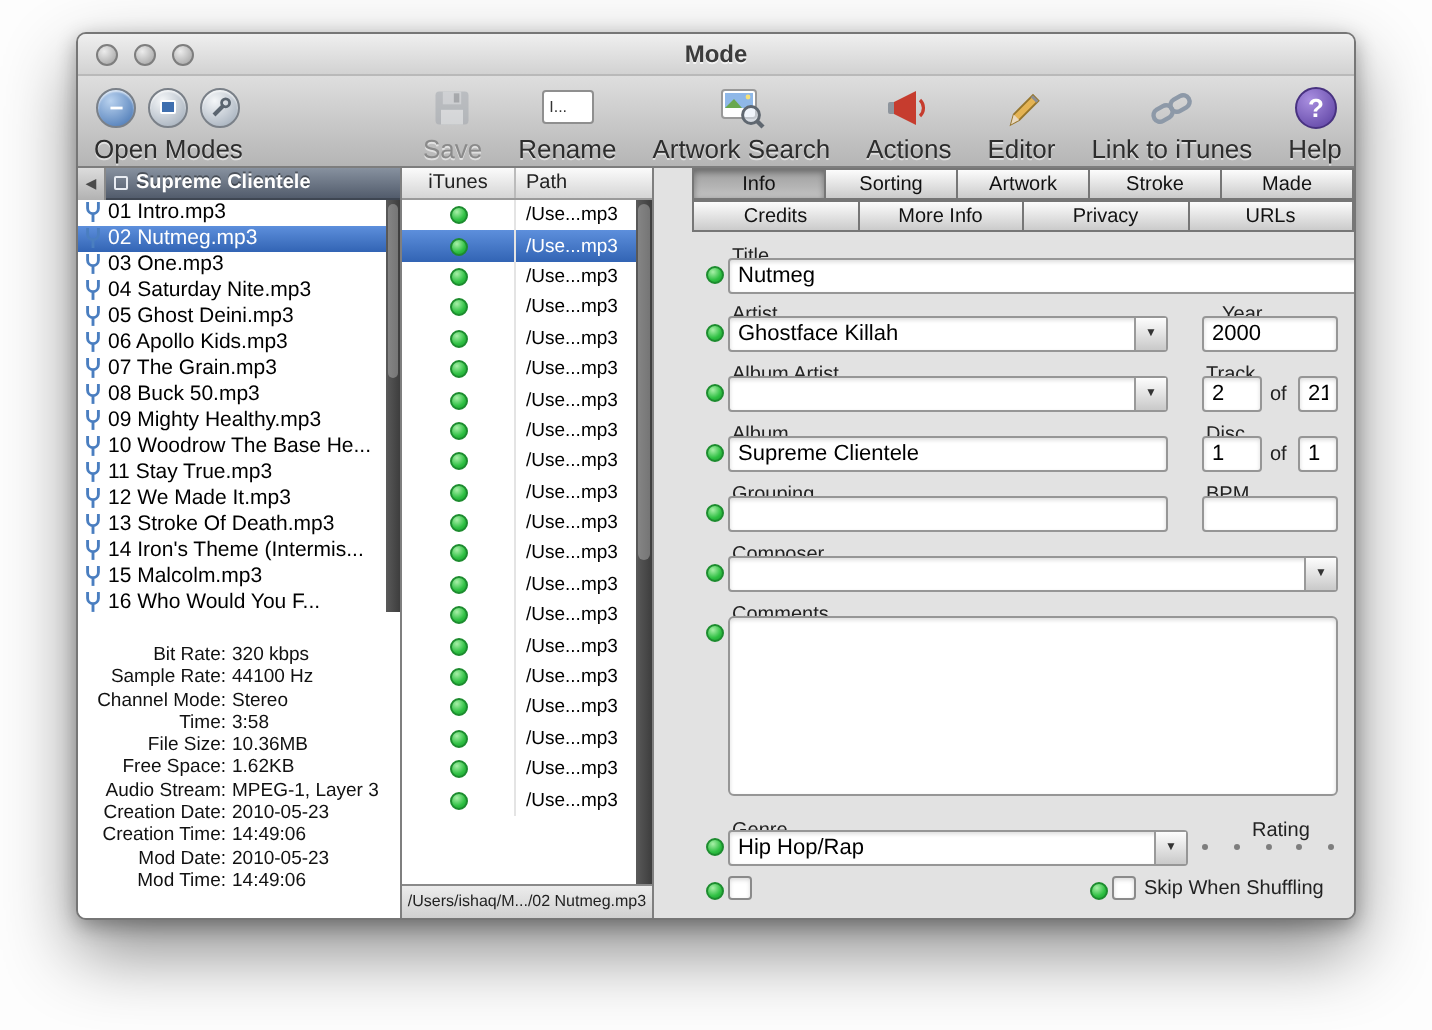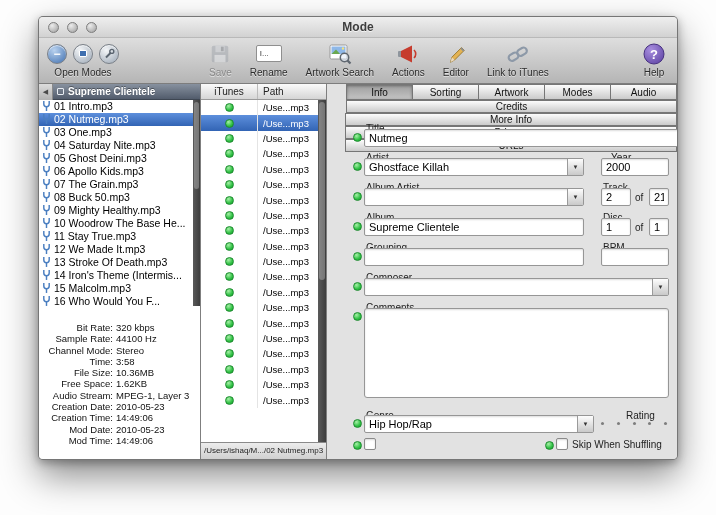--- a/index.html
+++ b/index.html
@@ -21,21 +21,21 @@
   .title { flex:1; text-align:center; font-size:12px; font-weight:bold; color:#3c3c3c;
     text-shadow:0 1px 0 rgba(255,255,255,.7); }
 
   
   .toolbar { position:absolute; top:21px; left:0; right:0; height:46px;
     background:linear-gradient(#dedede,#b5b5b5); border-bottom:1px solid #7d7d7d;
     display:flex; align-items:flex-start; padding:3px 8px 0 8px; gap:18px; }
   .tb-group, .tb-item { display:flex; flex-direction:column; align-items:center; gap:1px; }
   .tb-icons { display:flex; gap:6px; height:25px; align-items:center; }
   .tb-ic { height:25px; display:flex; align-items:center; justify-content:center; }
-  .tb-label { font-size:10px; color:#2d2d2d; text-shadow:0 1px 0 rgba(255,255,255,.55); white-space:nowrap; }
+  .tb-label { font-size:13px; color:#2d2d2d; text-shadow:0 1px 0 rgba(255,255,255,.55); white-space:nowrap; }
   .tb-item.disabled .tb-ic { opacity:.45; }
   .tb-item.disabled .tb-label { color:#8a8a8a; }
   .sphere { width:20px; height:20px; border-radius:50%; display:flex; align-items:center; justify-content:center;
     border:1px solid #7a8088; box-shadow:inset 0 1px 1px rgba(255,255,255,.7); }
   .sphere.blue { background:radial-gradient(circle at 35% 30%, #b9d2ef, #3f6faf); }
   .sphere.silver { background:radial-gradient(circle at 35% 30%, #f4f6f8, #9aa6b4); }
   .sphere .minus { color:#fff; font-size:12px; font-weight:bold; line-height:1; }
   .sphere .sq { width:8px; height:7px; background:#3f6faf; border:1px solid #fff; border-radius:1px; }
   .ml-save { margin-left:72px; }
   .ml-help { margin-left:auto; margin-right:4px; }
@@ -82,21 +82,21 @@
   .status-bar { height:17px; flex:none; background:linear-gradient(#ececec,#d0d0d0); border-top:1px solid #8a8a8a;
     font-size:8px; color:#222; text-align:center; line-height:16px; white-space:nowrap; overflow:hidden; }
 
   .gdot { width:9px; height:9px; border-radius:50%; flex:none;
     background:radial-gradient(circle at 35% 28%, #a8f0a8, #2fc043 60%, #189a2d);
     border:1px solid #1d8c2f; display:inline-block; }
 
   
   .panel { flex:1; position:relative; background:#e2e2e2; }
   .tabs { position:absolute; left:19px; right:0; height:16px; display:flex; }
-  .tabs1 { top:0; } .tabs2 { top:16px;flex-direction:column; }
+  .tabs1 { top:0; } .tabs2 { top:16px; }
   .tab { flex:1; border:1px solid #767676; margin-left:-1px; background:linear-gradient(#fcfcfc,#cbcbcb);
     font-size:10px; color:#111; display:flex; align-items:center; justify-content:center; white-space:nowrap; }
   .tab:first-child { margin-left:0; }
   .tab.on { background:linear-gradient(#9e9e9e,#c3c3c3); box-shadow:inset 0 1px 3px rgba(0,0,0,.35); }
 
   .form { position:absolute; top:32px; left:0; right:0; bottom:0; }
   .form * { position:absolute; }
   .flabel { font-size:10px; color:#222; white-space:nowrap; }
   .txt, .cwrap { height:18px; background:#fff; border:1px solid #969696; border-radius:2px;
     box-shadow:inset 0 1px 2px rgba(0,0,0,.14); font-size:11px; color:#000; }
@@ -562,22 +562,22 @@
             </div>
         </div>
         <div class="status-bar">/Users/ishaq/M.../02 Nutmeg.mp3</div>
       </div>
 
       <div class="panel">
         <div class="tabs tabs1" id="tabs1">
             <div class="tab on">Info</div>
             <div class="tab">Sorting</div>
             <div class="tab">Artwork</div>
-            <div class="tab">Modes</div>
-            <div class="tab">Audio</div>
+            <div class="tab">Stroke</div>
+            <div class="tab">Made</div>
           </div>
         <div class="tabs tabs2" id="tabs2">
             <div class="tab">Credits</div>
             <div class="tab">More Info</div>
             <div class="tab">Privacy</div>
             <div class="tab">URLs</div>
           </div>
 
         <div class="form">
           <span class="gdot fdot d-title"></span>

